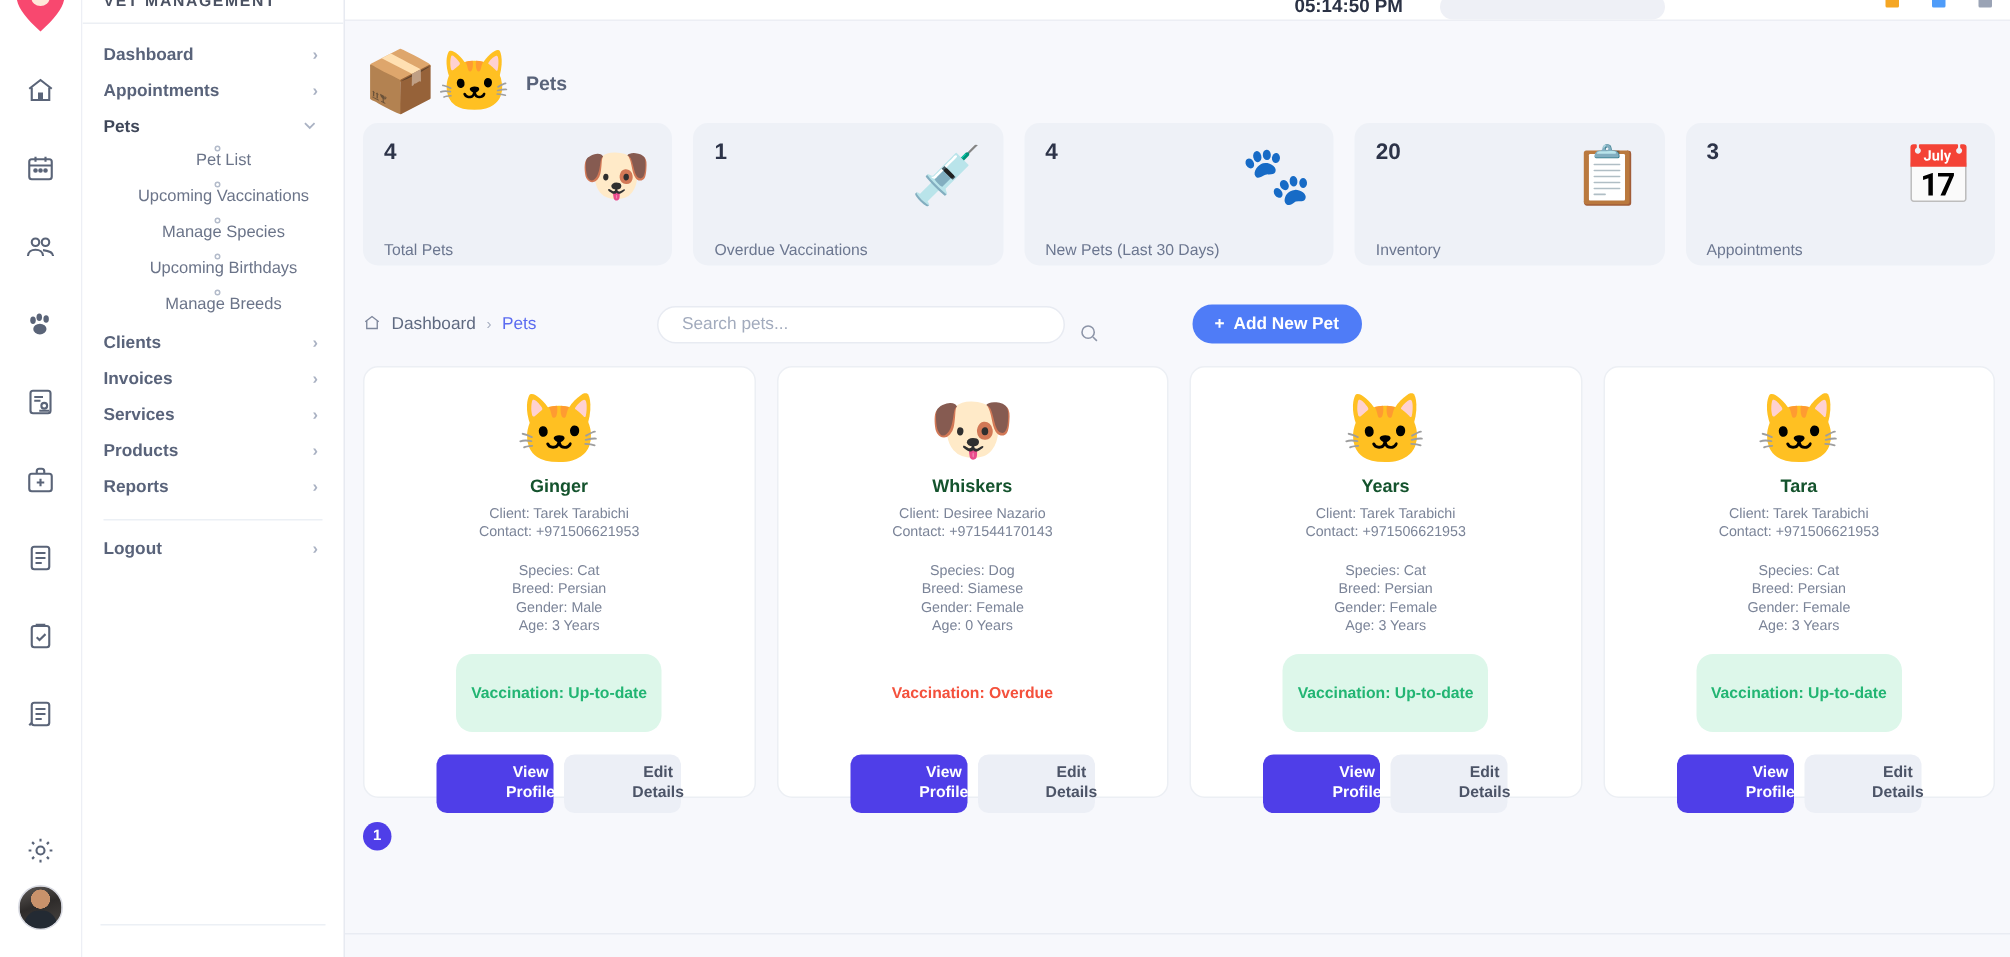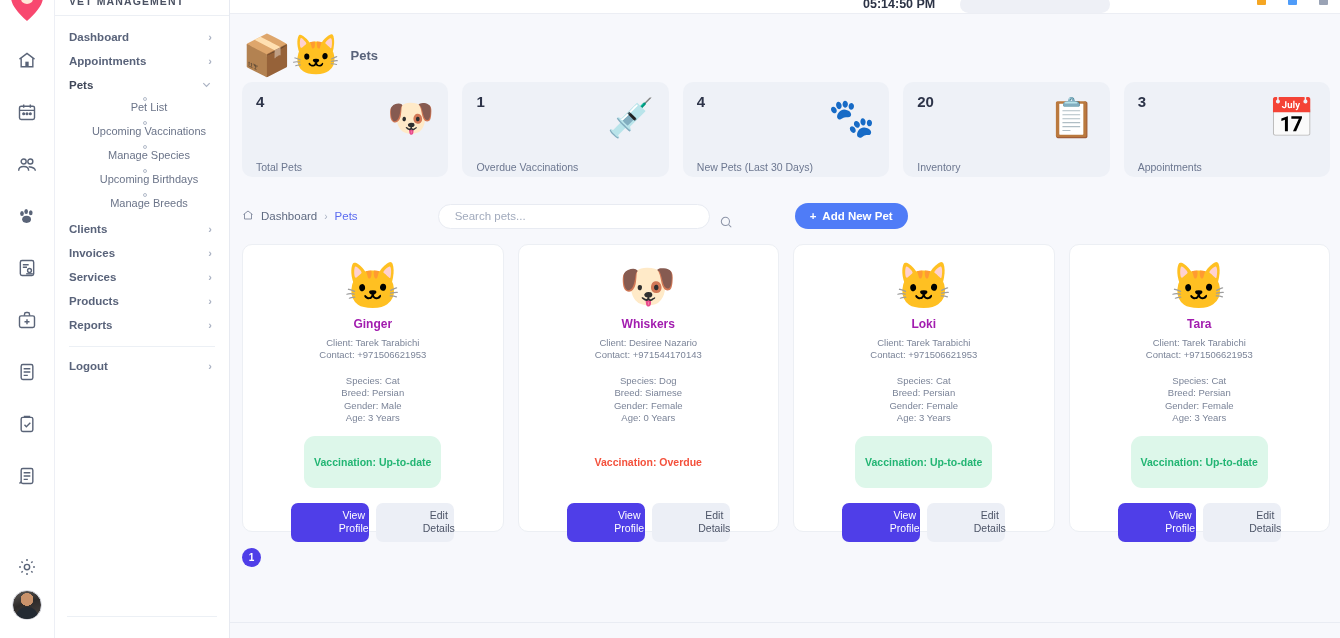--- a/index.html
+++ b/index.html
@@ -191,42 +191,42 @@
   }
   .pcard {
     flex: 1 1 0; height: 288px;
     background: #ffffff; border: 1px solid #eceff4;
     border-radius: 10px;
     display: flex; flex-direction: column; align-items: center;
     padding: 18px 10px 0 10px;
   }
   .pcard-emoji { font-size: 46px; line-height: 1; height: 52px; }
   .pcard-name {
-    font-size: 12px; font-weight: 700; color: #a21caf;
+    font-size: 12px; font-weight: 700; color: #14532d;
     margin-top: 8px;
   }
   .pcard-meta {
     font-size: 9.5px; color: #7b8498; line-height: 1.28;
     text-align: center; margin-top: 6px;
   }
   .pcard-attrs {
     font-size: 9.5px; color: #7b8498; line-height: 1.28;
     text-align: center; margin-top: 14px;
   }
   .badge {
     margin-top: 12px;
     font-size: 10.5px; font-weight: 700;
     padding: 20px 10px; border-radius: 11px;
   }
   .badge.ok { background: #ddf7ea; color: #22b573; }
   .badge.bad { background: transparent; color: #f4513c; }
   .pcard-btns { display: flex; gap: 7px; margin-top: 15px; }
   .btn {
     width: 78px; height: 39px; border-radius: 7px; border: none;
-    font-size: 10.5px; font-weight: 400; line-height: 1.3;
+    font-size: 10.5px; font-weight: 700; line-height: 1.3;
     cursor: pointer; font-family: "Liberation Sans", sans-serif;
     display: flex; flex-direction: column; align-items: center; justify-content: center; padding-left: 47px;
   }
   .btn.primary { background: #4f3ee8; color: #ffffff; }
   .btn.ghost { background: #eceff6; color: #4c5467; }
 
   
   .pager { padding: 16px 0 0 12px; display: flex; gap: 6px; }
   .page-dot {
     width: 19px; height: 19px; border-radius: 50%;
@@ -522,21 +522,21 @@
         </div>
         <div class="badge bad">Vaccination: Overdue</div>
         <div class="pcard-btns">
           <button class="btn primary">View Profile</button>
           <button class="btn ghost">Edit Details</button>
         </div>
       </div>
 
       <div class="pcard">
         <div class="pcard-emoji">🐱</div>
-        <div class="pcard-name">Loki</div>
+        <div class="pcard-name">Years</div>
         <div class="pcard-meta">
           <div>Client: Tarek Tarabichi</div>
           <div>Contact: +971506621953</div>
         </div>
         <div class="pcard-attrs">
           <div>Species: Cat</div>
           <div>Breed: Persian</div>
           <div>Gender: Female</div>
           <div>Age: 3 Years</div>
         </div>

